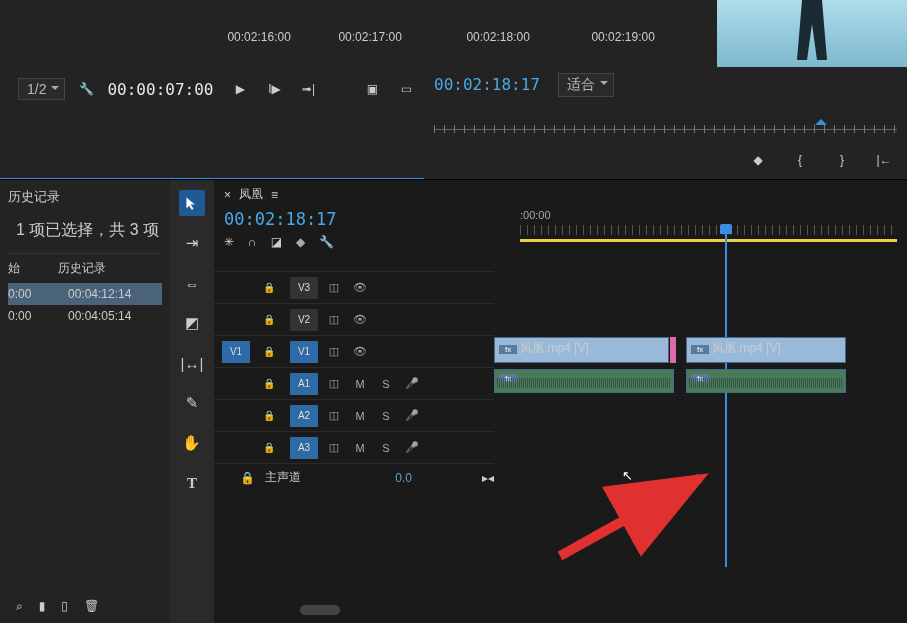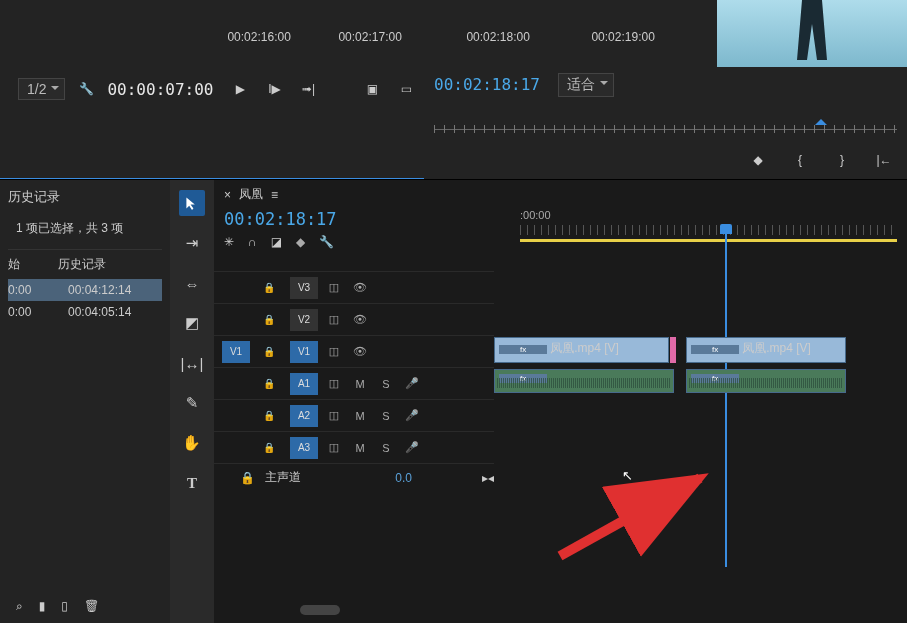--- a/index.html
+++ b/index.html
@@ -26,21 +26,21 @@
 .program-ctrl{display:flex;align-items:center;padding:6px 10px;gap:18px;}
 .prog-ruler{height:30px;position:relative;margin:10px 10px 0 10px;}
 .prog-ruler-line{position:absolute;top:16px;left:0;right:0;height:1px;background:#666;}
 .prog-ticks{position:absolute;top:12px;left:0;right:0;height:8px;background:repeating-linear-gradient(90deg,#777 0 1px,transparent 1px 10px);}
 .prog-tri{position:absolute;right:70px;top:6px;border:6px solid transparent;border-bottom-color:#3a8de0;border-top:none;}
 .prog-transport{display:flex;align-items:center;justify-content:flex-end;padding:8px 12px;gap:20px;font-size:14px;}
 
 .bottom{display:flex;height:443px;}
 .history-panel{width:170px;background:#232323;padding:8px;}
 .history-panel h4{font-weight:normal;font-size:13px;margin-bottom:14px;}
-.sel-info{font-size:12px;margin:10px 0 12px 8px;}
+.sel-info{font-size:16px;margin:10px 0 12px 8px;}
 .media-head{display:flex;font-size:12px;border-top:1px solid #333;padding-top:6px;}
 .media-head div:first-child{width:50px;}
 .media-rows{margin-top:6px;}
 .media-row{display:flex;font-size:12px;padding:4px 0;align-items:center;}
 .media-row.sel{background:#4b637a;}
 .media-row div:first-child{width:60px;}
 .history-bottom{position:absolute;bottom:10px;left:16px;display:flex;gap:16px;font-size:14px;color:#888;}
 
 .tool-col{width:44px;background:#2a2a2a;display:flex;flex-direction:column;align-items:center;padding-top:10px;gap:14px;}
 .tool{width:26px;height:26px;display:flex;align-items:center;justify-content:center;font-size:15px;cursor:pointer;}
@@ -64,21 +64,21 @@
 .tk-btn{width:28px;height:22px;display:flex;align-items:center;justify-content:center;background:#333;font-size:10px;color:#ddd;}
 .tk-btn.lock{background:transparent;}
 .tk-btn.blue{background:#2d6aa8;}
 .tk-btn.src{background:#2d6aa8;}
 .tk-icon{width:20px;color:#aaa;text-align:center;font-size:11px;}
 .master-row{display:flex;align-items:center;height:28px;gap:10px;padding-left:26px;border-top:1px solid #2a2a2a;font-size:11px;}
 .track-content{flex:1;position:relative;}
 .clip{position:absolute;height:26px;background:#98b9d9;border:1px solid #476a8c;font-size:10px;color:#1a2a3a;padding:2px 4px;overflow:hidden;}
 .clip.audio{background:#4a7a5a;height:24px;}
 .clip.audio .wave{position:absolute;top:8px;left:2px;right:2px;height:10px;background:repeating-linear-gradient(90deg,#2a4a3a 0 1px,transparent 1px 2px);opacity:.7;}
-.fx{display:inline-block;background:#5a7a9a;color:#fff;font-size:8px;padding:0 21px;margin-right:3px;}
+.fx{display:inline-block;background:#5a7a9a;color:#fff;font-size:8px;padding:0 6px;margin-right:3px;}
 .pink{position:absolute;width:6px;height:26px;background:#e06aa8;}
 .arrow{position:absolute;left:550px;top:466px;pointer-events:none;}
 .cursor{position:absolute;left:622px;top:468px;font-size:13px;color:#fff;pointer-events:none;}
 .scroll-h{position:absolute;bottom:8px;left:300px;width:40px;height:10px;border-radius:5px;background:#444;}
 </style>
 </head>
 <body>
 
 <div class="top">
 

